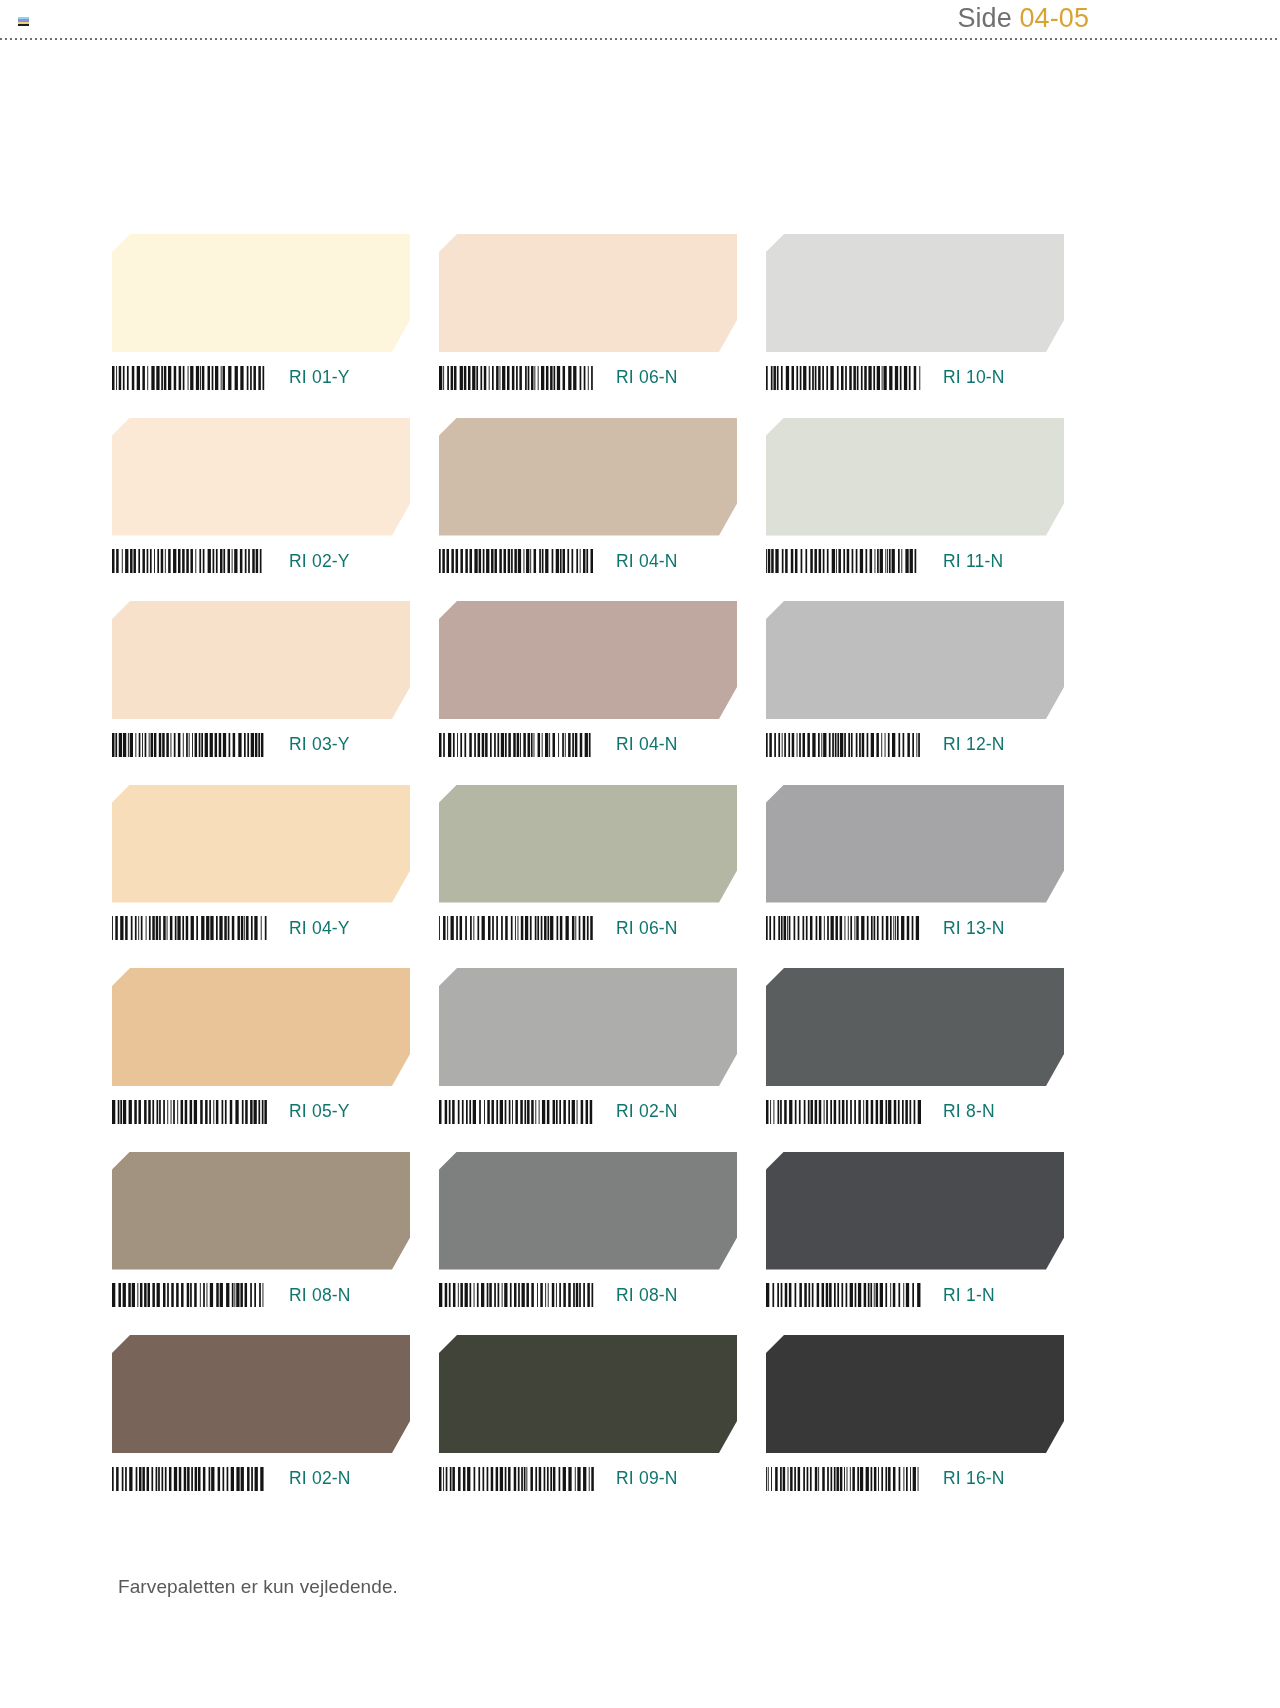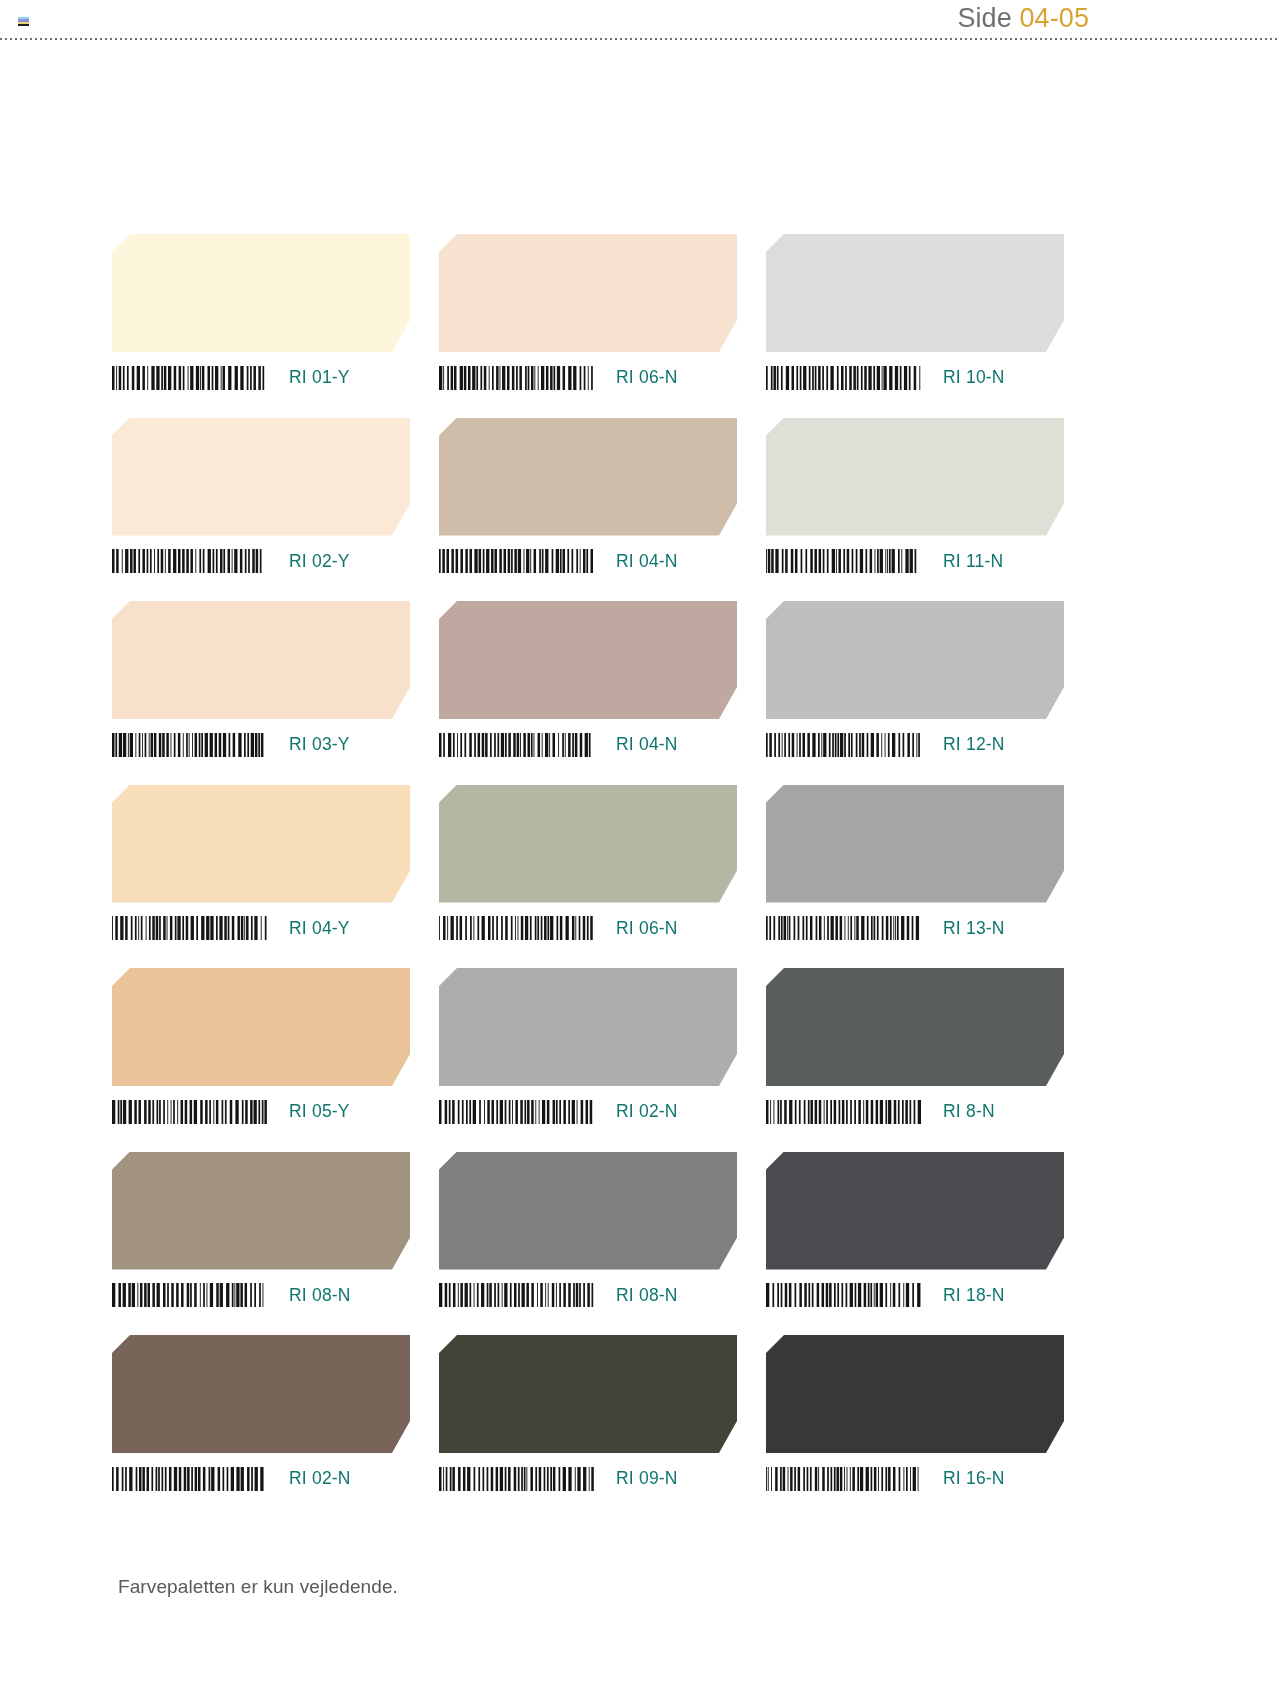--- a/index.html
+++ b/index.html
@@ -947,21 +947,21 @@
           <rect x="113.70" y="0" width="3.30" height="24" fill="#141414"></rect>
           <rect x="119.40" y="0" width="1.70" height="24" fill="#141414"></rect>
           <rect x="124.25" y="0" width="0.90" height="24" fill="#141414"></rect>
           <rect x="126.80" y="0" width="2.50" height="24" fill="#141414"></rect>
           <rect x="132.45" y="0" width="1.70" height="24" fill="#141414"></rect>
           <rect x="137.30" y="0" width="0.90" height="24" fill="#141414"></rect>
           <rect x="139.85" y="0" width="3.30" height="24" fill="#141414"></rect>
           <rect x="146.30" y="0" width="1.70" height="24" fill="#141414"></rect>
           <rect x="151.15" y="0" width="3.30" height="24" fill="#141414"></rect>
         </svg>
-        <span class="code">RI 18-N</span>
+        <span class="code">RI 1-N</span>
       </div>
     </div>
     <div class="cell">
       <div class="swatch" style="background: rgb(120, 100, 88);"></div>
       <div class="meta">
         <svg class="barcode" viewBox="0 0 155 24" preserveAspectRatio="none">
           <rect x="0.00" y="0" width="1.70" height="24" fill="#141414"></rect>
           <rect x="4.10" y="0" width="2.50" height="24" fill="#141414"></rect>
           <rect x="9.75" y="0" width="1.70" height="24" fill="#141414"></rect>
           <rect x="13.10" y="0" width="1.70" height="24" fill="#141414"></rect>

